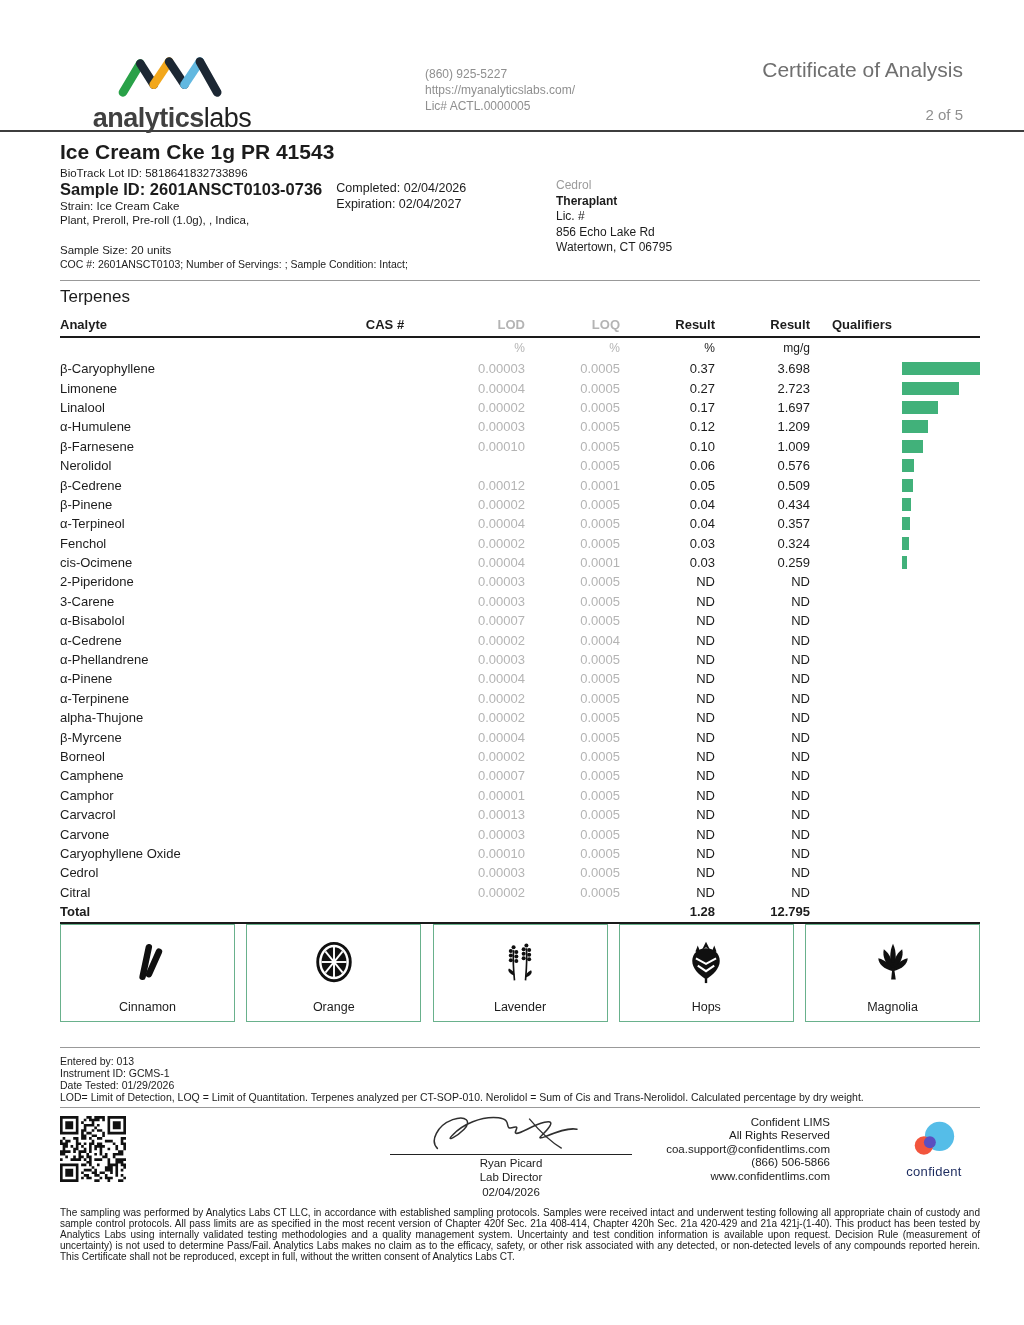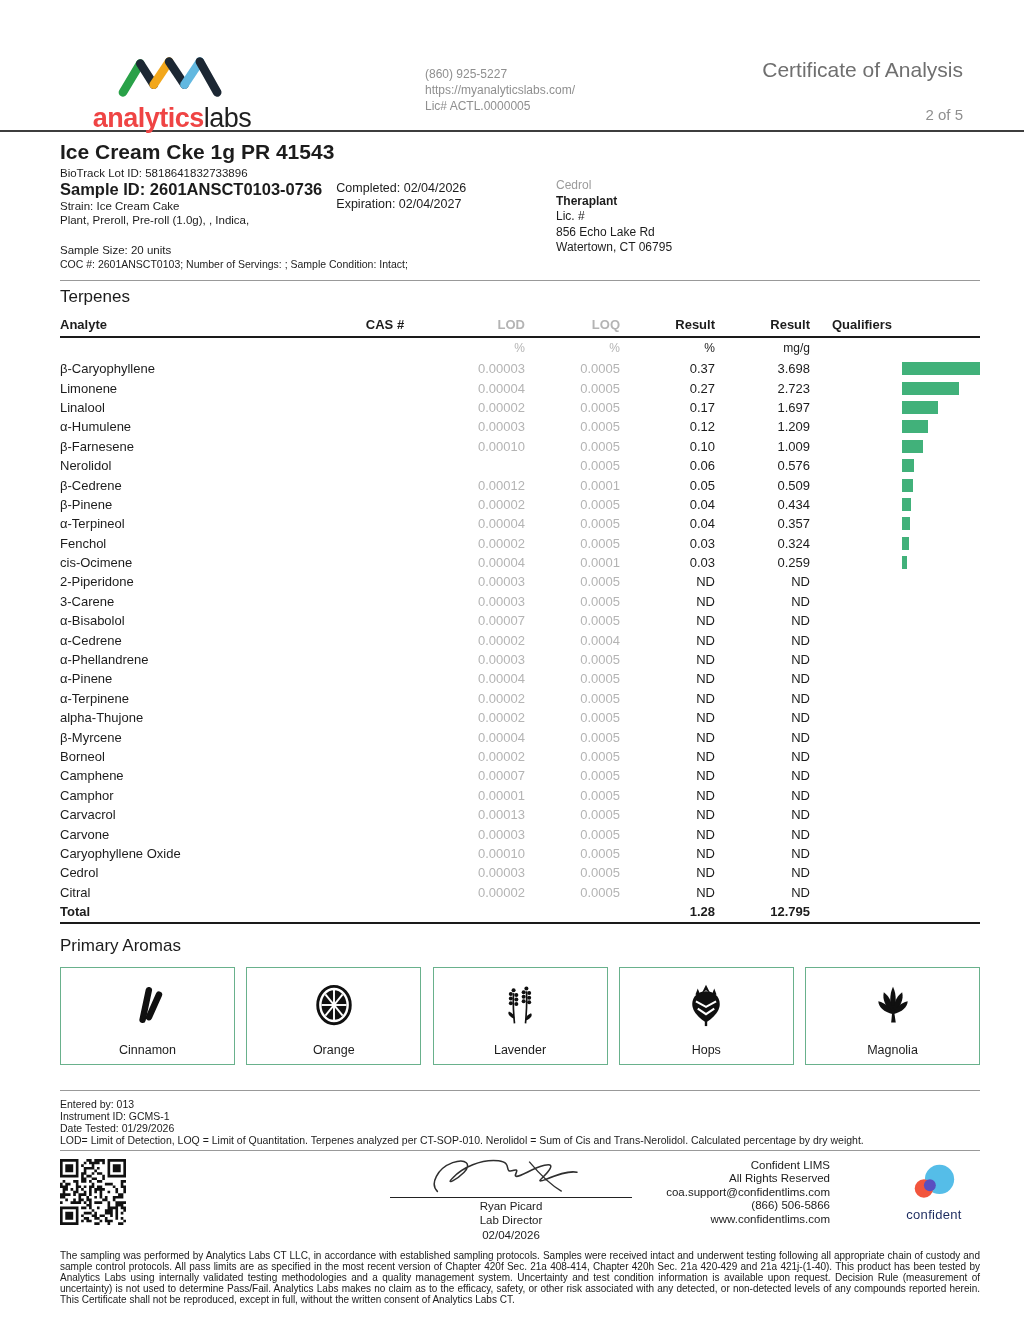--- a/index.html
+++ b/index.html
@@ -2,21 +2,21 @@
 <html><head>
 <meta charset="utf-8">
 <style>
   html,body{margin:0;padding:0;}
   body{width:1024px;height:1325px;background:#fff;font-family:"Liberation Sans",sans-serif;color:#1c1c1c;position:relative;overflow:hidden;}
   .content{padding:0 44px 0 60px;}
   
   .header{position:relative;height:130px;border-bottom:2px solid #3d3d3d;}
   .logo{position:absolute;left:92px;top:52px;width:160px;text-align:center;}
   .logo-text{font-size:27px;letter-spacing:-0.5px;line-height:24px;}
-  .logo-text .b1{color:#ef4444;font-weight:700;}
+  .logo-text .b1{color:#404040;font-weight:700;}
   .logo-text .b2{color:#1f1f1f;font-weight:400;}
   .hblock{position:absolute;top:66px;font-size:12px;line-height:16px;color:#8f8f8f;}
   .hblock .hname{color:#4a4a4a;font-weight:700;}
   .lab-block{left:255px;}
   .contact-block{left:425px;}
   .doc-title{position:absolute;right:61px;top:58px;font-size:21px;color:#6f6f6f;}
   .page-ind{position:absolute;right:61px;top:106px;font-size:15px;color:#8f8f8f;}
   
   .product{position:relative;height:143px;padding-top:5px;}
   .prod-title{font-size:21px;font-weight:700;margin-top:3px;}
@@ -451,21 +451,20 @@
     <div class="tgrid total-row">
       <div>Total</div>
       <div></div>
         <div></div>
         <div></div>
       <div class="c-r">1.28</div>
       <div class="c-r">12.795</div>
       <div></div>
     </div>
 
-    <div class="aroma-title">Primary Aromas</div>
     <div class="aroma-boxes">
       <div class="aroma-card">
         <div class="aroma-ico">
           <svg width="44" height="44" viewBox="0 0 48 48" fill="#101010">
             <rect x="18" y="4" width="7" height="40" rx="3.5" transform="rotate(12 21.5 24)"></rect>
             <rect x="27" y="8" width="7" height="34" rx="3.5" transform="rotate(24 30.5 25)"></rect>
           </svg>
         </div>
         <div class="aroma-label">Cinnamon</div>
       </div>

